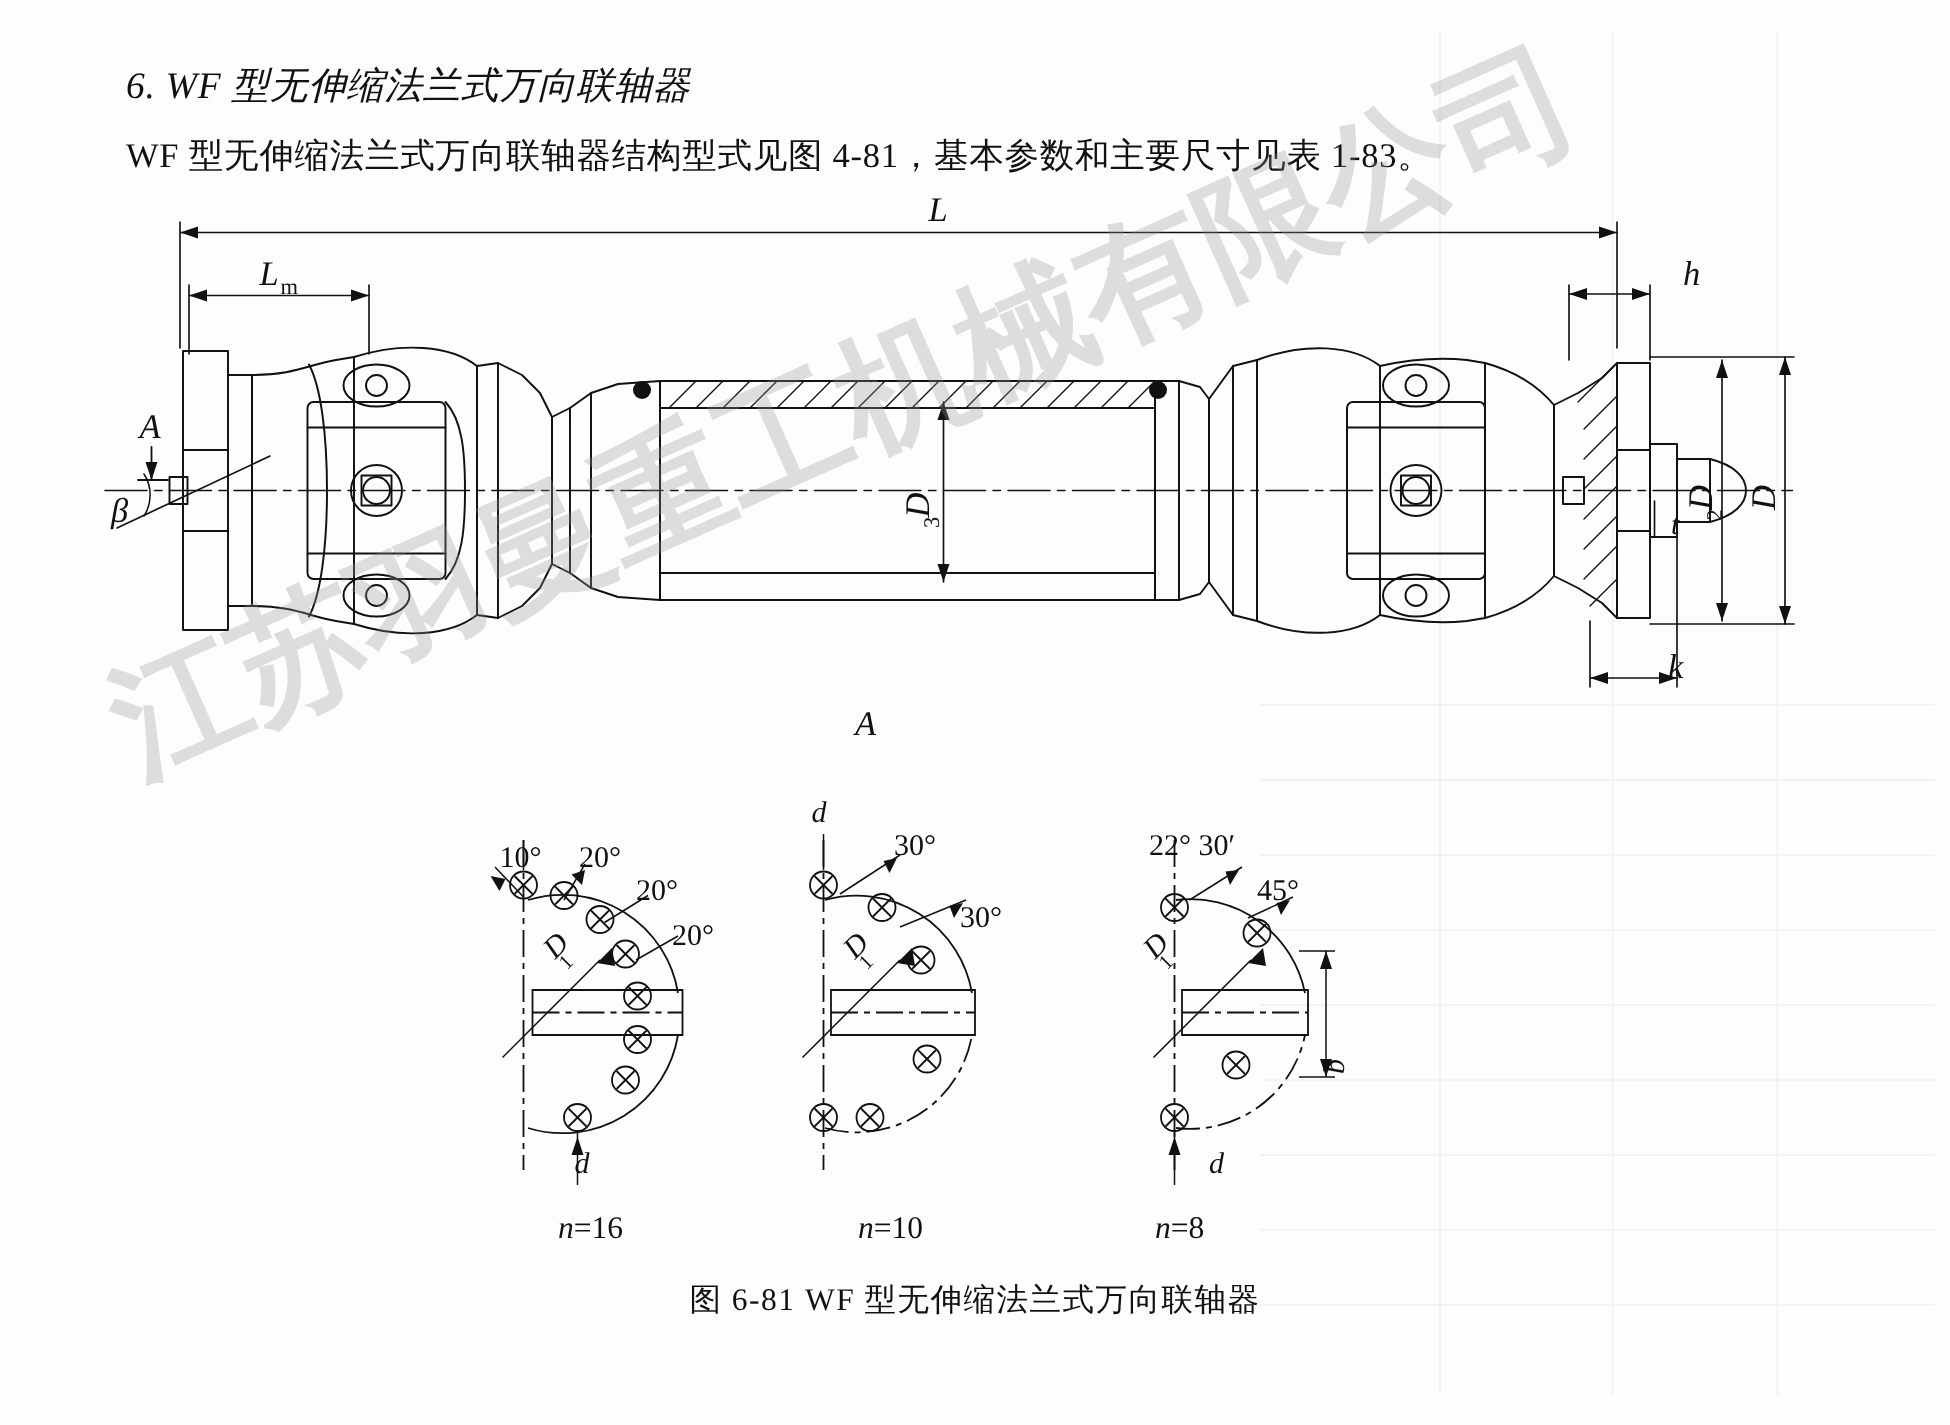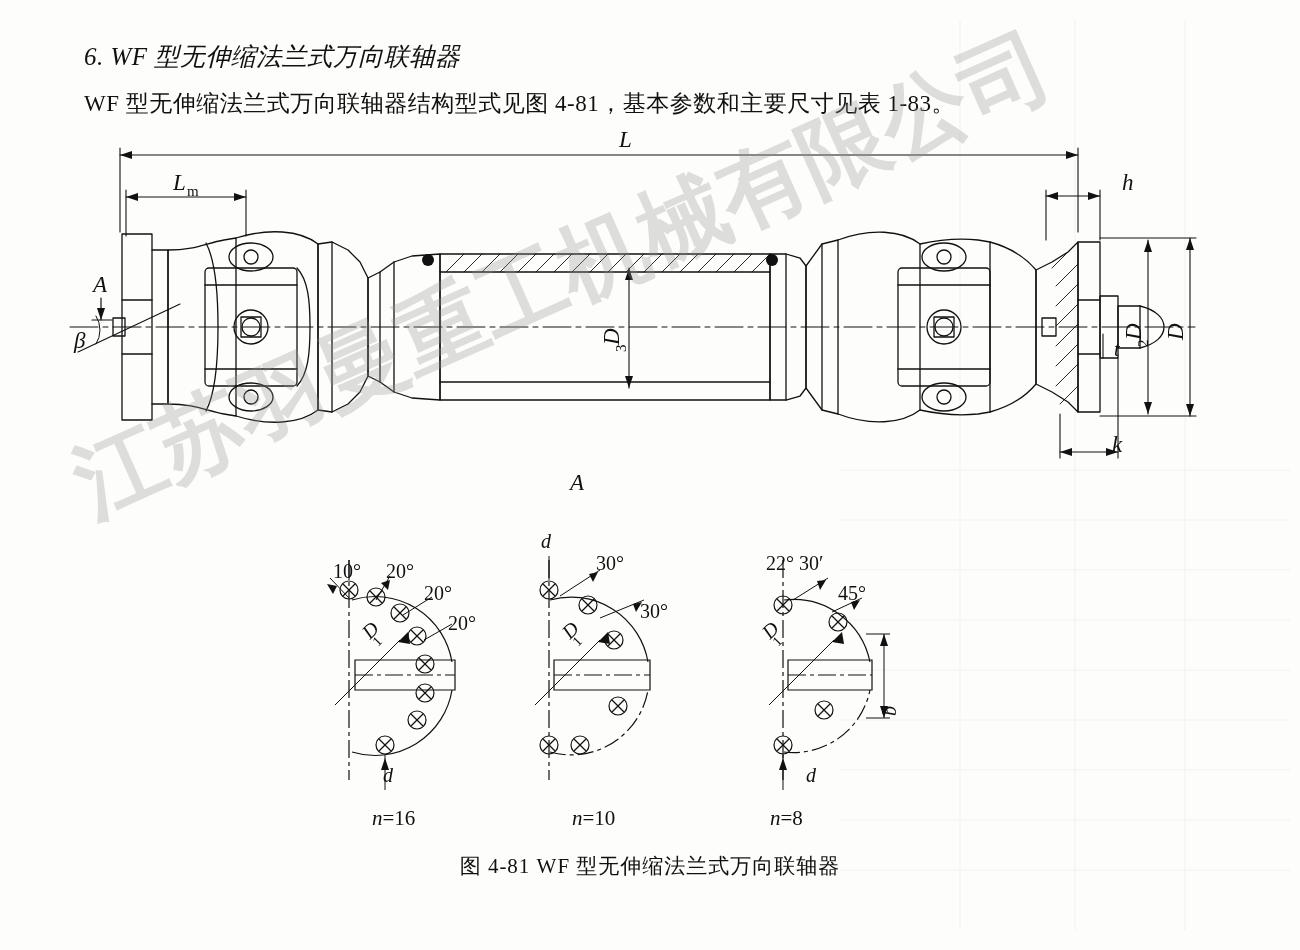--- a/index.html
+++ b/index.html
@@ -470,14 +470,14 @@
       <text x="806" y="782" font-style="italic">d</text>
       <text x="770" y="825" font-size="21"><tspan font-style="italic">n</tspan>=8</text>
       <text x="770" y="640" font-style="italic" transform="rotate(-45 770 640)">D</text>
       <text x="778" y="647" font-size="14" transform="rotate(-45 778 647)">1</text>
       <text x="896" y="716" font-style="italic" transform="rotate(-90 896 716)">b</text>
     </g>
   </svg>
 
   <div class="watermark">江苏羽曼重工机械有限公司</div>
 
-  <div class="figure-caption">图 4-81    WF 型无伸缩法兰式万向联轴器</div>
+  <div class="figure-caption">图 6-81    WF 型无伸缩法兰式万向联轴器</div>
 </div>
 
 </body></html>

